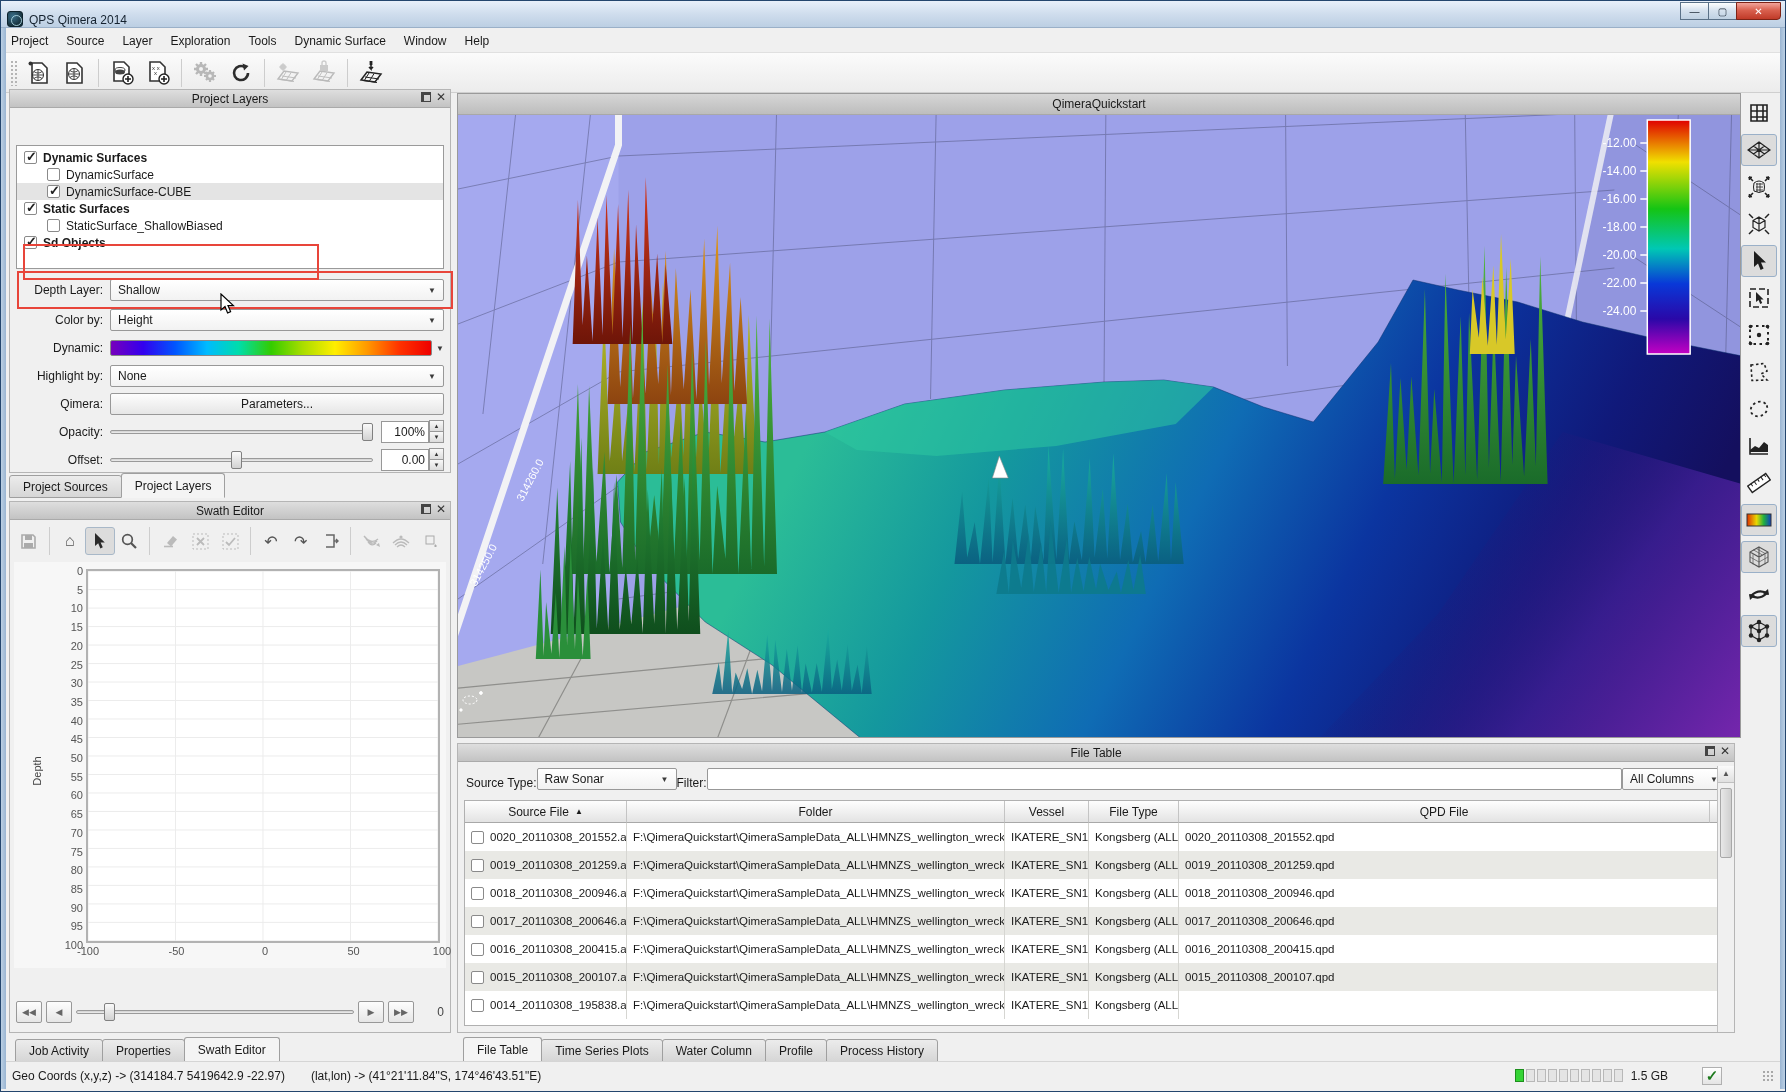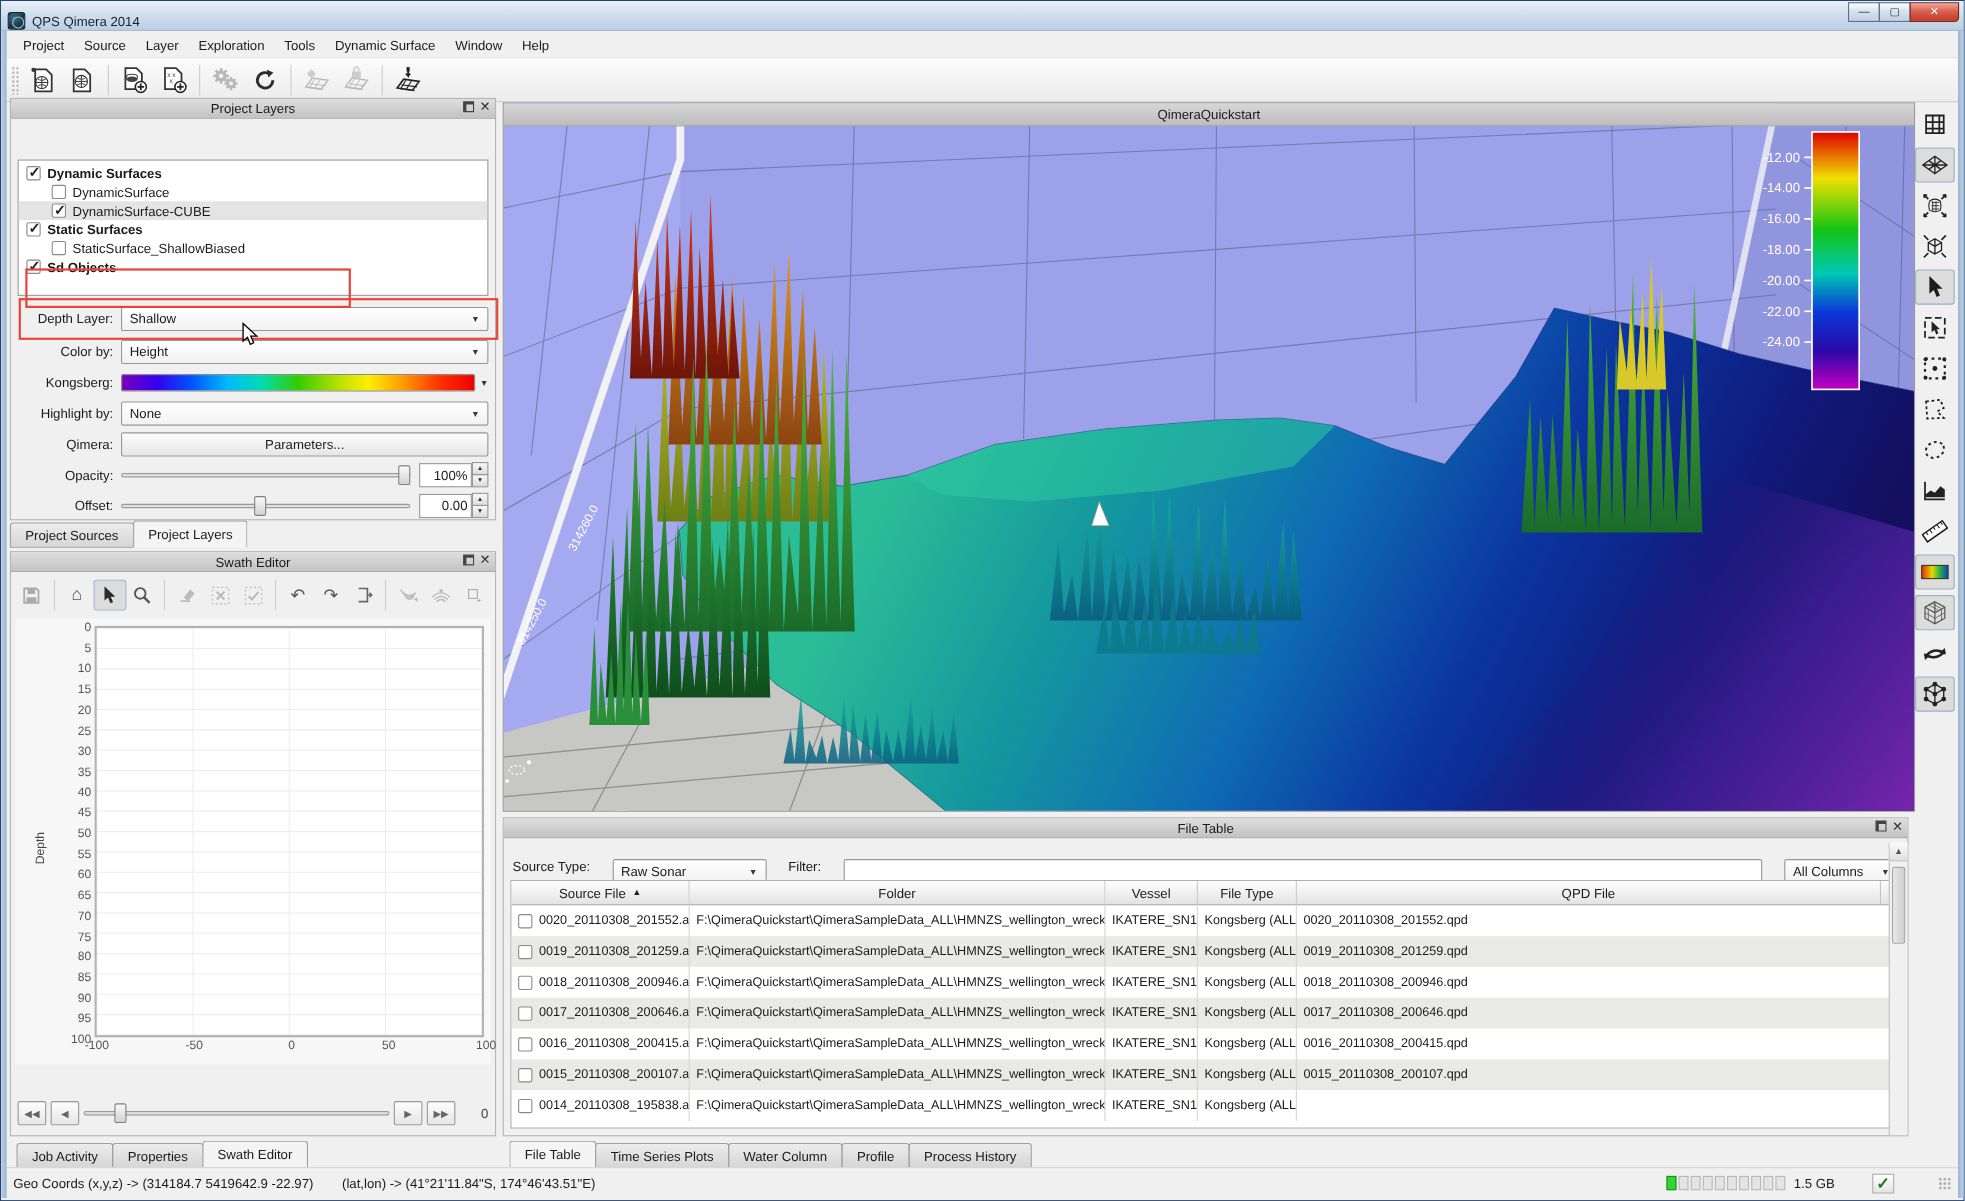--- a/index.html
+++ b/index.html
@@ -18,21 +18,21 @@
              background:radial-gradient(circle at 35% 30%, #3a6f8a, #17323e 70%); border:1px solid #0d222c; position:relative;}
   .appicon::after{content:""; position:absolute; left:3px; top:3px; width:9px; height:9px; border-radius:50%;
              border:1px solid rgba(190,230,240,.8);}
   .title-text { font-size:12px; color:#15222f; }
   .winbtns { position:absolute; right:4px; top:1px; display:flex; }
   .wb { width:29px; height:18px; border:1px solid #5a7187; margin-left:-1px; display:flex; align-items:center; justify-content:center;
         font-size:10px; color:#1d2b38; background:linear-gradient(#fdfefe,#d6e2ee 45%,#bfd1e2); }
   .wb.close { width:45px; background:linear-gradient(#f2a49a,#d9614f 45%,#c03a28); color:#fff; border-color:#7e2315; border-radius:0 0 4px 0;}
 
   
-  .menubar { position:absolute; left:1px; top:28px; right:1px; height:24px; background:#f0f0f0; display:flex; align-items:center; padding-left:10px; border-bottom:1px solid #e0e0e0;}
+  .menubar { position:absolute; left:1px; top:28px; right:1px; height:24px; background:#f0f0f0; display:flex; align-items:center; border-bottom:1px solid #e0e0e0;}
   .menu-item { padding:3px 9px; }
   .toolbar { position:absolute; left:5px; top:52px; right:5px; height:40px; background:linear-gradient(#fbfbfb,#ececec); display:flex; align-items:center; border-bottom:1px solid #cfcfcf; }
   .grip { width:7px; height:26px; margin:0 4px; background:radial-gradient(circle,#b5b5b5 1px,transparent 1.2px); background-size:4px 4px;}
   .tb { width:36px; height:34px; display:flex; align-items:center; justify-content:center; }
   .tsep { width:1px; height:28px; background:#cdcdcd; margin:0 5px; }
 
   
   .panel { position:absolute; background:#f0f0f0; border:1px solid #b5b5b5; }
   .ptitle { height:18px; background:linear-gradient(#dedede,#c3c3c3); border-bottom:1px solid #aaa;
             display:flex; align-items:center; justify-content:center; font-size:12px; position:relative; }
@@ -97,21 +97,21 @@
               display:flex; align-items:center; justify-content:center; z-index:5; border-bottom:1px solid #a8a8a8;}
   .scene { position:absolute; left:0; top:0; width:1284px; height:645px; }
 
   
   .rbar { position:absolute; right:6px; top:96px; width:40px; height:600px; display:flex; flex-direction:column; align-items:center; gap:5px;}
   .rtb { width:36px; height:32px; display:flex; align-items:center; justify-content:center; border-radius:3px; flex:none;}
   .rtb.pressed { background:#dcdcdc; border:1px solid #9ab0c8; }
 
   
   .ft-panel { left:456px; top:742px; width:1278px; height:290px; }
-  .ft-ctl { position:absolute; left:8px; top:37px; right:8px; height:28px; display:flex; align-items:flex-start; gap:20px;}
+  .ft-ctl { position:absolute; left:8px; top:18px; right:8px; height:28px; display:flex; align-items:flex-end; gap:0;}
   .ft-table { position:absolute; left:6px; top:56px; right:6px; bottom:6px; background:#fff; border:1px solid #b0b0b0; display:flex; flex-direction:column; overflow:hidden;}
   .fthead { display:flex; height:22px; flex:none; }
   .fth { background:linear-gradient(#fefefe,#e3e3e3); border-right:1px solid #c4c4c4; border-bottom:1px solid #a8a8a8;
          display:flex; align-items:center; justify-content:center; gap:6px; font-size:12px;}
   .ftr { display:flex; height:28px; flex:none; align-items:stretch; font-size:11.5px;}
   .ftr.alt { background:#e9e9e5; }
   .ftd { border-right:1px solid #d6d6d2; display:flex; align-items:center; padding-left:6px; overflow:hidden; white-space:nowrap;}
   .c-src{width:162px;} .c-fold{width:378px;} .c-ves{width:84px;} .c-typ{width:90px;} .c-qpd{flex:1;}
   .vsb { position:absolute; right:0; top:22px; bottom:0; width:17px; background:#f0f0f0; border-left:1px solid #c0c0c0;}
   .vsb .up { height:17px; border-bottom:1px solid #c0c0c0; background:linear-gradient(#fafafa,#e0e0e0); text-align:center; font-size:8px; color:#555; line-height:16px;}
@@ -287,21 +287,21 @@
         </span>
     </div>
     <div class="ctl-row" style="top:218px;">
       <span class="ctl-label">Color by:</span>
       <span class="dropdown" style="flex:1">
           <span>Height</span>
           <span class="dd-arrow">▼</span>
         </span>
     </div>
     <div class="ctl-row" style="top:246px;">
-      <span class="ctl-label">Kongsberg:</span>
+      <span class="ctl-label">Dynamic:</span>
       <span class="colormap"></span>
       <span style="font-size:8px; margin-left:4px; color:#3a3a3a;">▼</span>
     </div>
     <div class="ctl-row" style="top:274px;">
       <span class="ctl-label">Highlight by:</span>
       <span class="dropdown" style="flex:1">
           <span>None</span>
           <span class="dd-arrow">▼</span>
         </span>
     </div>

